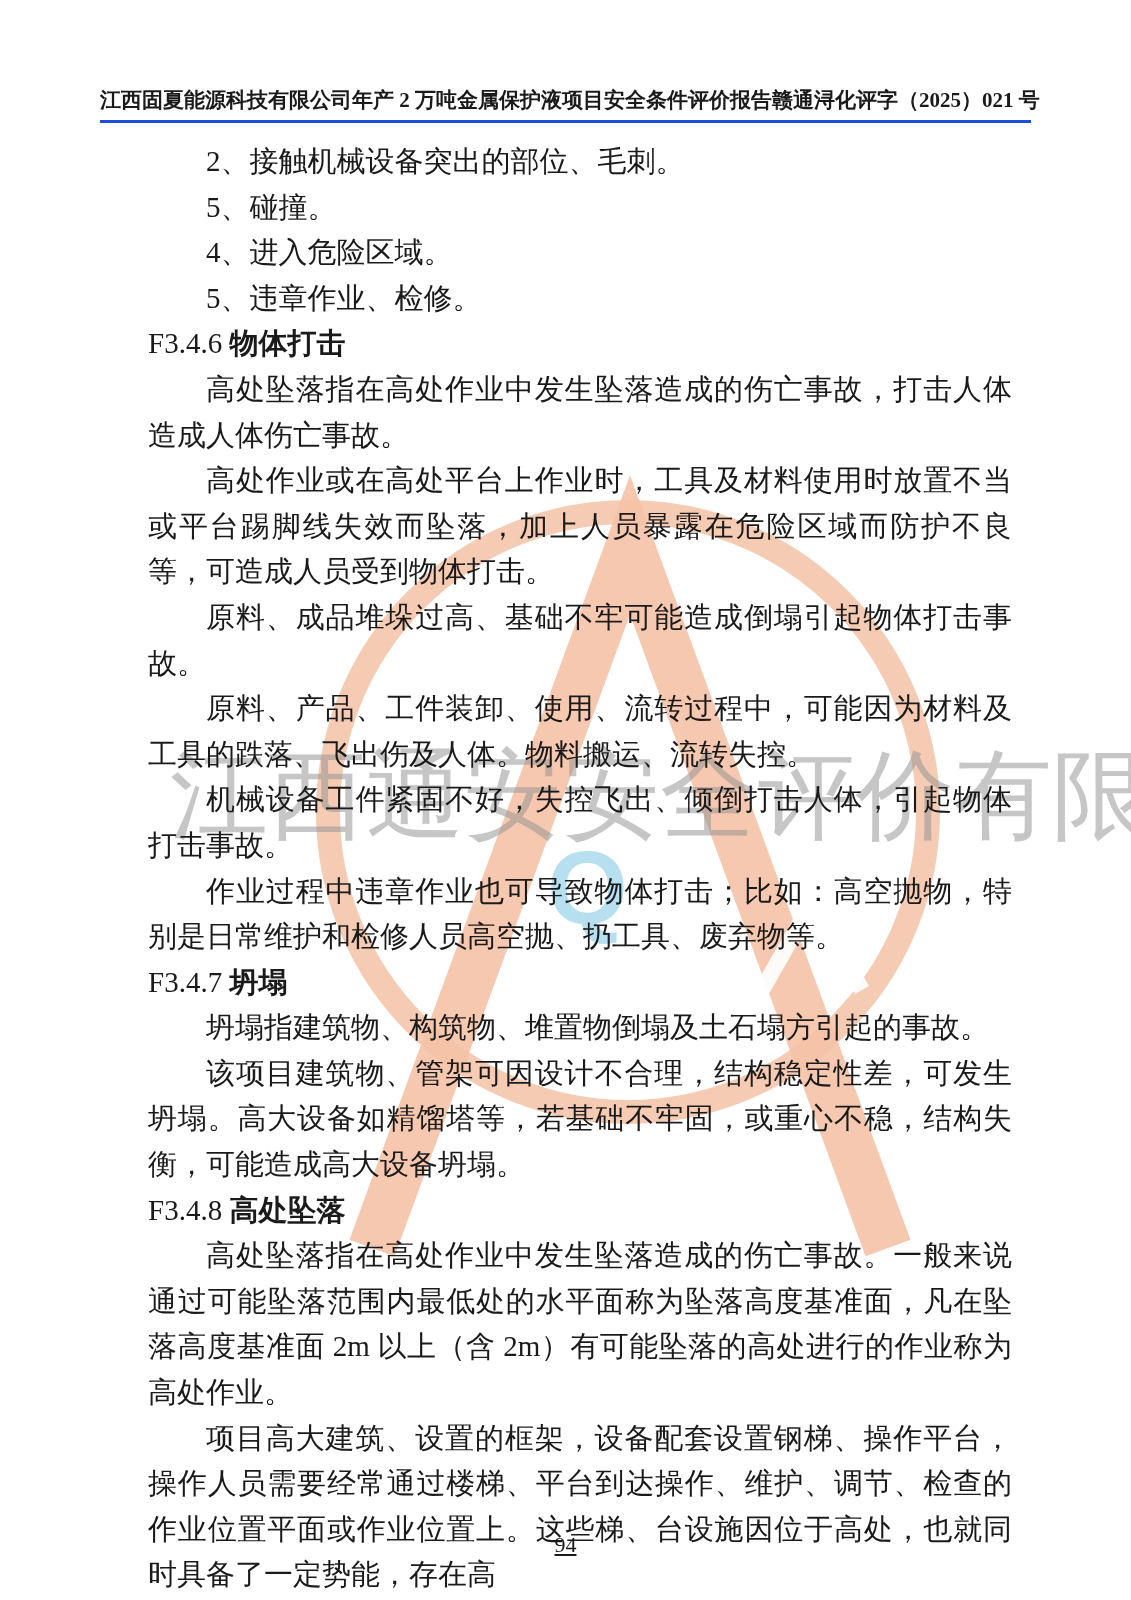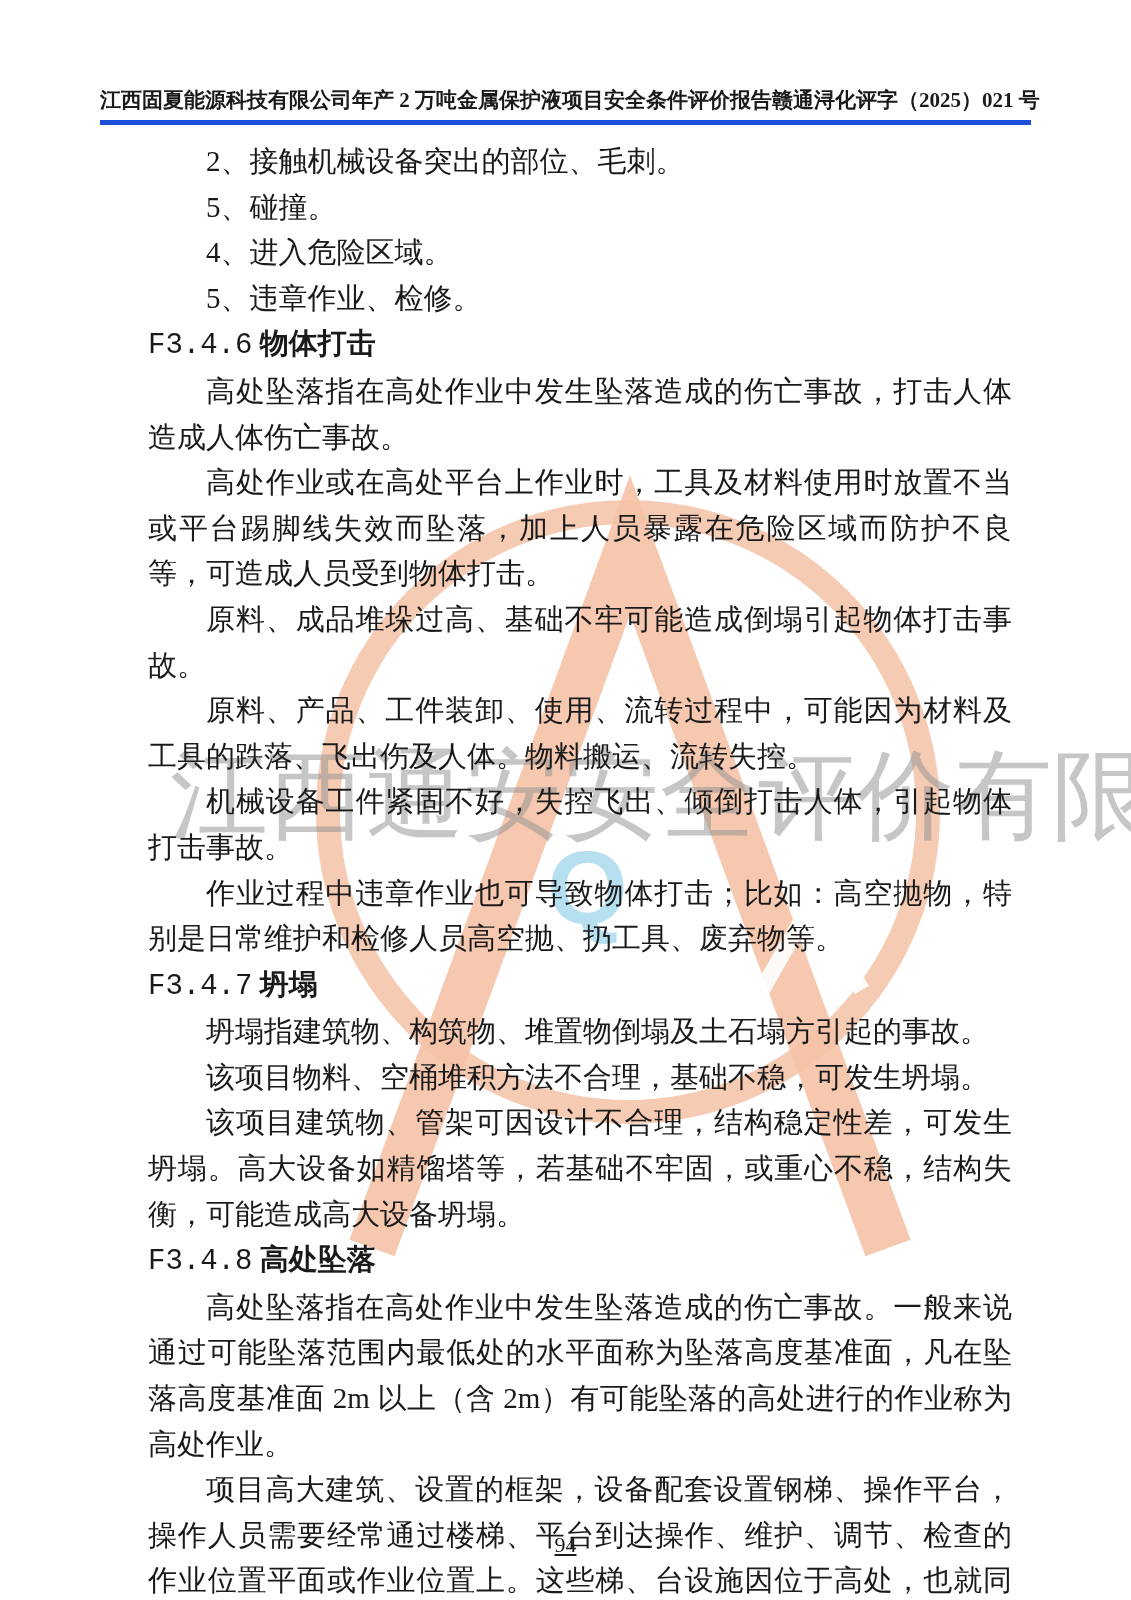--- a/index.html
+++ b/index.html
@@ -16,21 +16,21 @@
 
   
   .header {
     position: absolute;
     top: 86px;
     left: 100px;
     width: 931px;
     display: flex;
     justify-content: space-between;
     align-items: center;
-    border-bottom: 5px solid #1d4ed8;
+    border-bottom: 3px solid #1d4ed8;
     padding-bottom: 6px;
     font-size: 21px;
     font-weight: bold;
     white-space: nowrap;
   }
 
   
   .watermark-layer {
     position: absolute;
     inset: 0;
@@ -71,21 +71,21 @@
     left: 148px;
     width: 864px;
     font-size: 29px;
     line-height: 45.6px;
     text-align: justify;
   }
   .doc-body p { margin: 0; padding: 0; }
   .list-line  { text-indent: 2em; text-align: left; }
   .body-para  { text-indent: 2em; }
   .heading    { text-indent: 0; text-align: left; }
-  .heading .hnum   { font-family: Liberation Mono, monospace; }
+  .heading .hnum   { font-family: Liberation Serif, serif; }
   .heading .htitle {
     font-family: Liberation Serif, serif;
     font-weight: bold;
   }
 
   
   .footer {
     position: absolute;
     z-index: 2;
     top: 1532px;
@@ -136,21 +136,20 @@
       <p class="list-line">5、违章作业、检修。</p>
       <p class="heading"><span class="hnum">F3.4.6</span> <span class="htitle">物体打击</span></p>
       <p class="body-para">高处坠落指在高处作业中发生坠落造成的伤亡事故，打击人体造成人体伤亡事故。</p>
       <p class="body-para">高处作业或在高处平台上作业时，工具及材料使用时放置不当或平台踢脚线失效而坠落，加上人员暴露在危险区域而防护不良等，可造成人员受到物体打击。</p>
       <p class="body-para">原料、成品堆垛过高、基础不牢可能造成倒塌引起物体打击事故。</p>
       <p class="body-para">原料、产品、工件装卸、使用、流转过程中，可能因为材料及工具的跌落、飞出伤及人体。物料搬运、流转失控。</p>
       <p class="body-para">机械设备工件紧固不好，失控飞出、倾倒打击人体，引起物体打击事故。</p>
       <p class="body-para">作业过程中违章作业也可导致物体打击；比如：高空抛物，特别是日常维护和检修人员高空抛、扔工具、废弃物等。</p>
       <p class="heading"><span class="hnum">F3.4.7</span> <span class="htitle">坍塌</span></p>
       <p class="body-para">坍塌指建筑物、构筑物、堆置物倒塌及土石塌方引起的事故。</p>
-      <p class="body-para">该项目物料、空桶堆积方法不合理，基础不稳，可发生坍塌。</p>
       <p class="body-para">该项目建筑物、管架可因设计不合理，结构稳定性差，可发生坍塌。高大设备如精馏塔等，若基础不牢固，或重心不稳，结构失衡，可能造成高大设备坍塌。</p>
       <p class="heading"><span class="hnum">F3.4.8</span> <span class="htitle">高处坠落</span></p>
       <p class="body-para">高处坠落指在高处作业中发生坠落造成的伤亡事故。一般来说通过可能坠落范围内最低处的水平面称为坠落高度基准面，凡在坠落高度基准面 2m 以上（含 2m）有可能坠落的高处进行的作业称为高处作业。</p>
       <p class="body-para">项目高大建筑、设置的框架，设备配套设置钢梯、操作平台，操作人员需要经常通过楼梯、平台到达操作、维护、调节、检查的作业位置平面或作业位置上。这些梯、台设施因位于高处，也就同时具备了一定势能，存在高</p>
     </div>
 
   <div class="footer">
     <span>94</span>
   </div>
 

